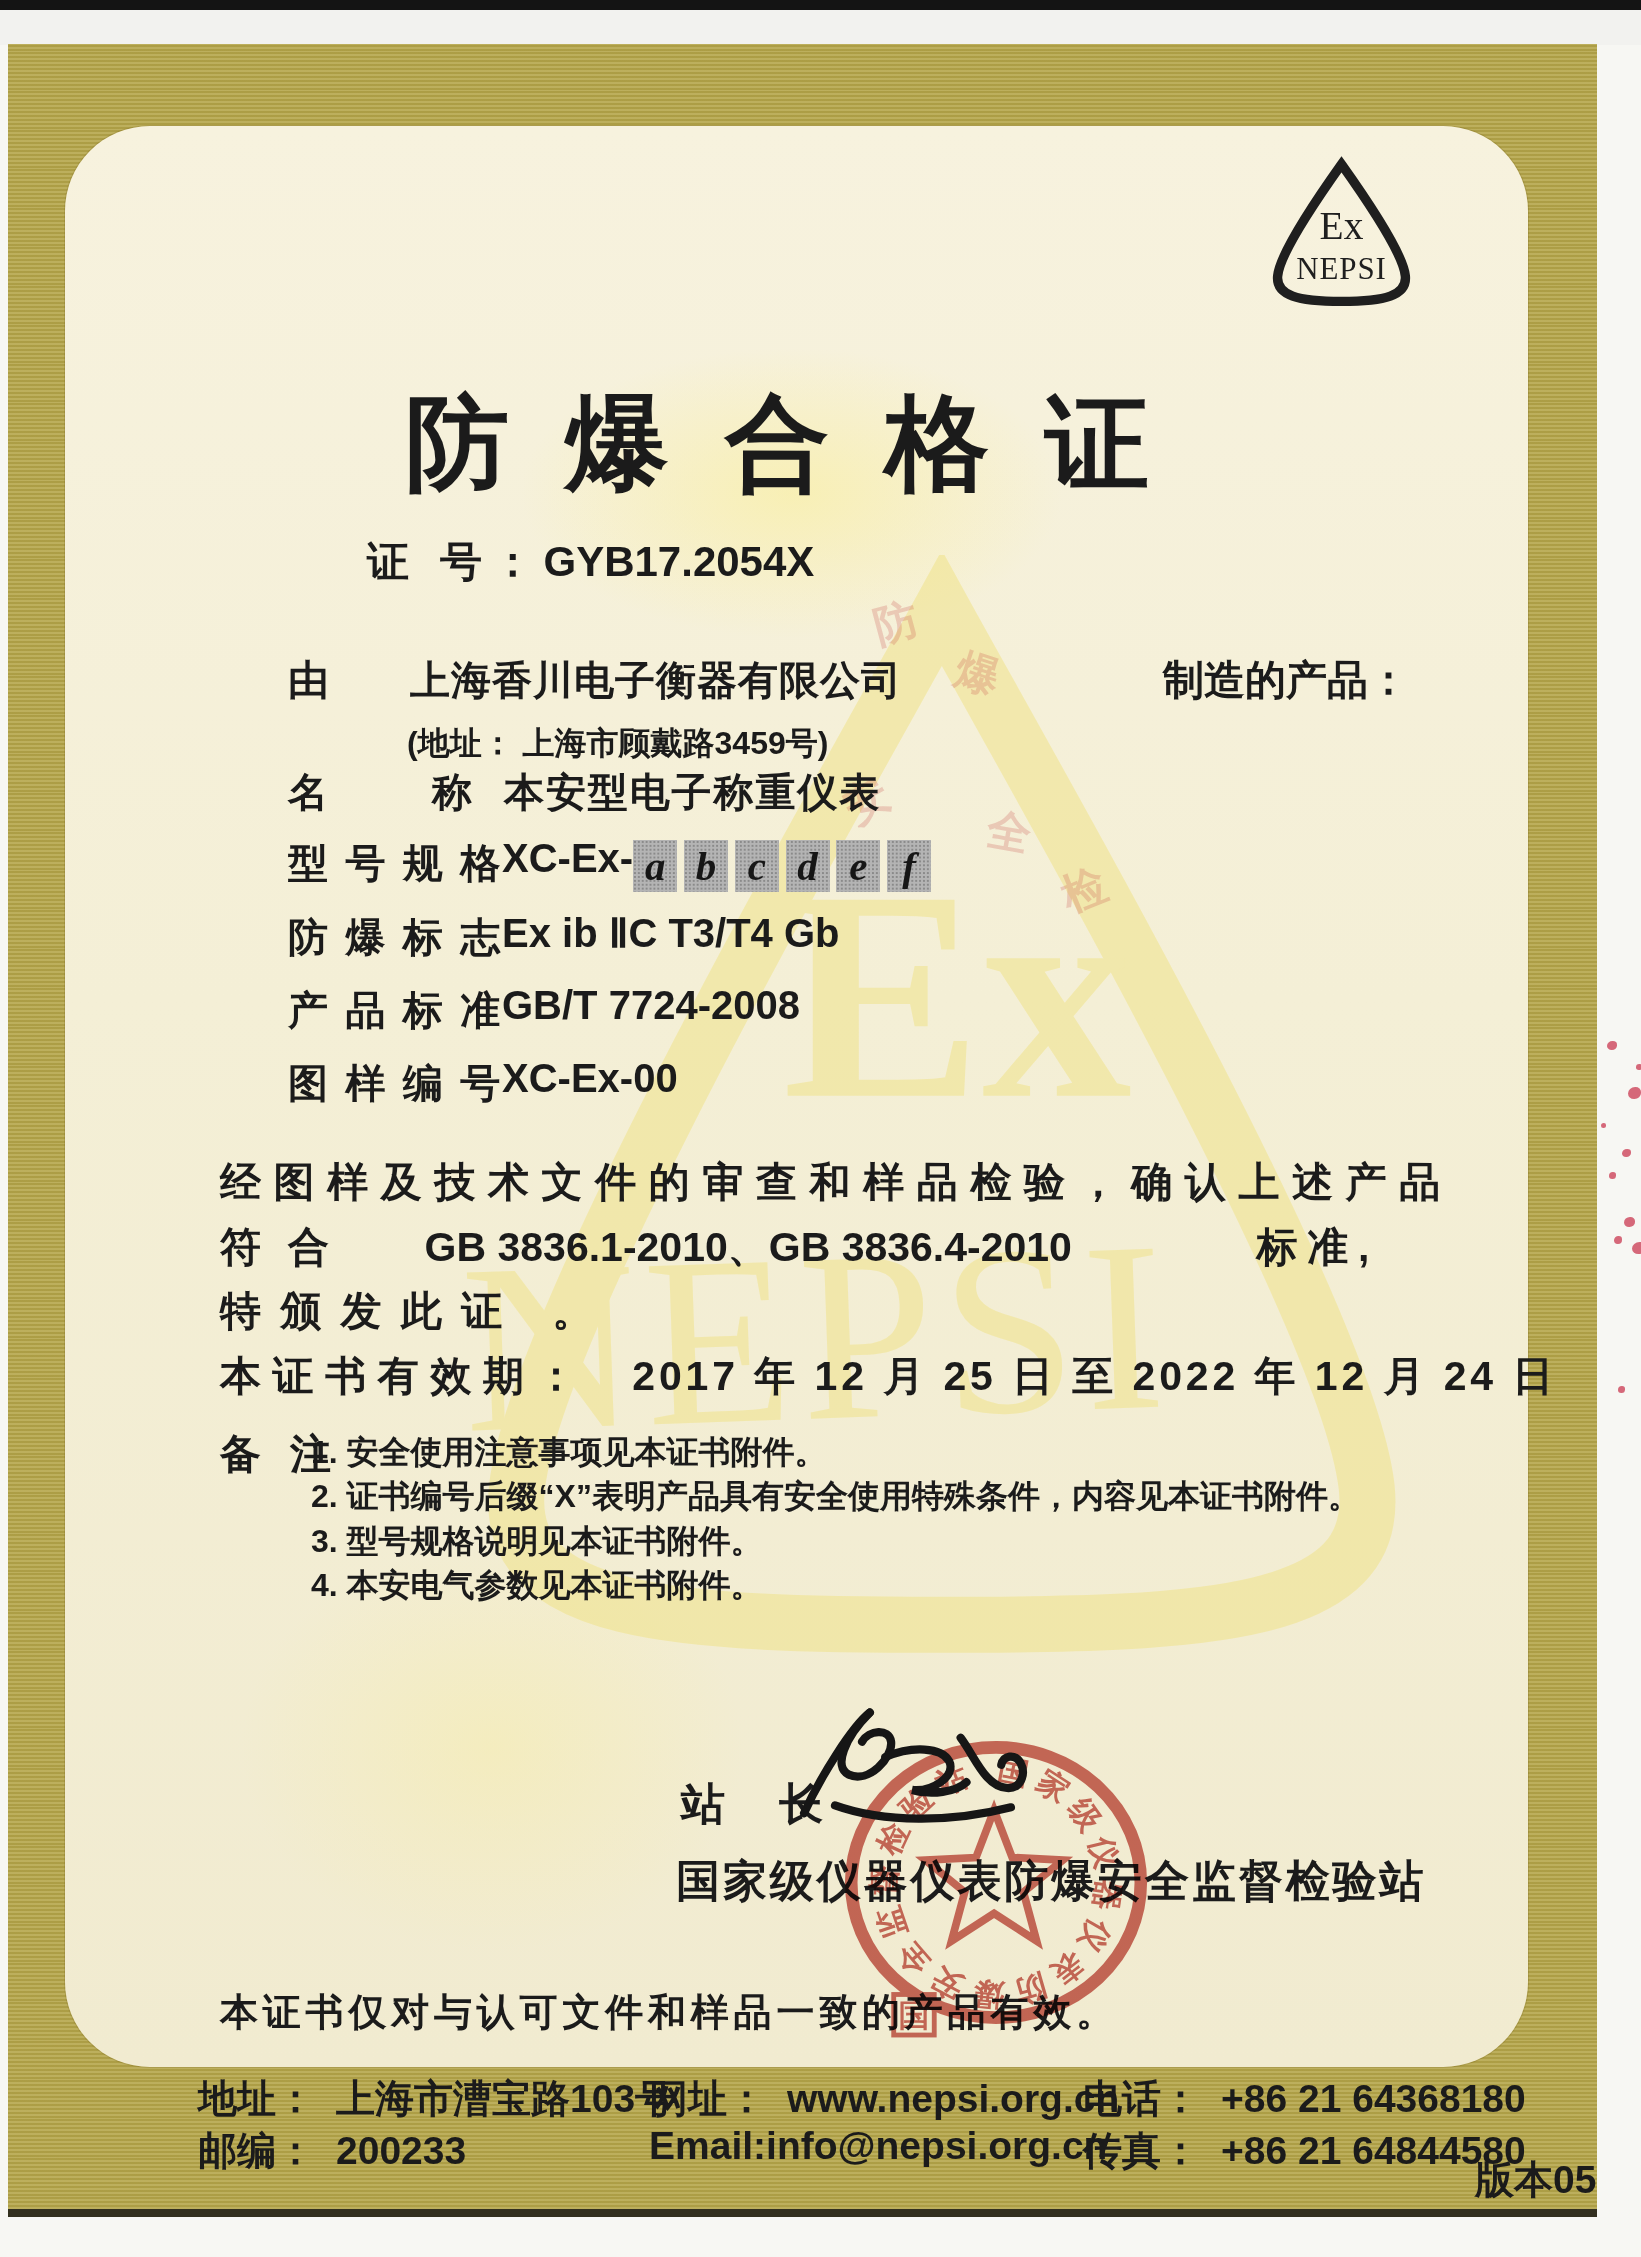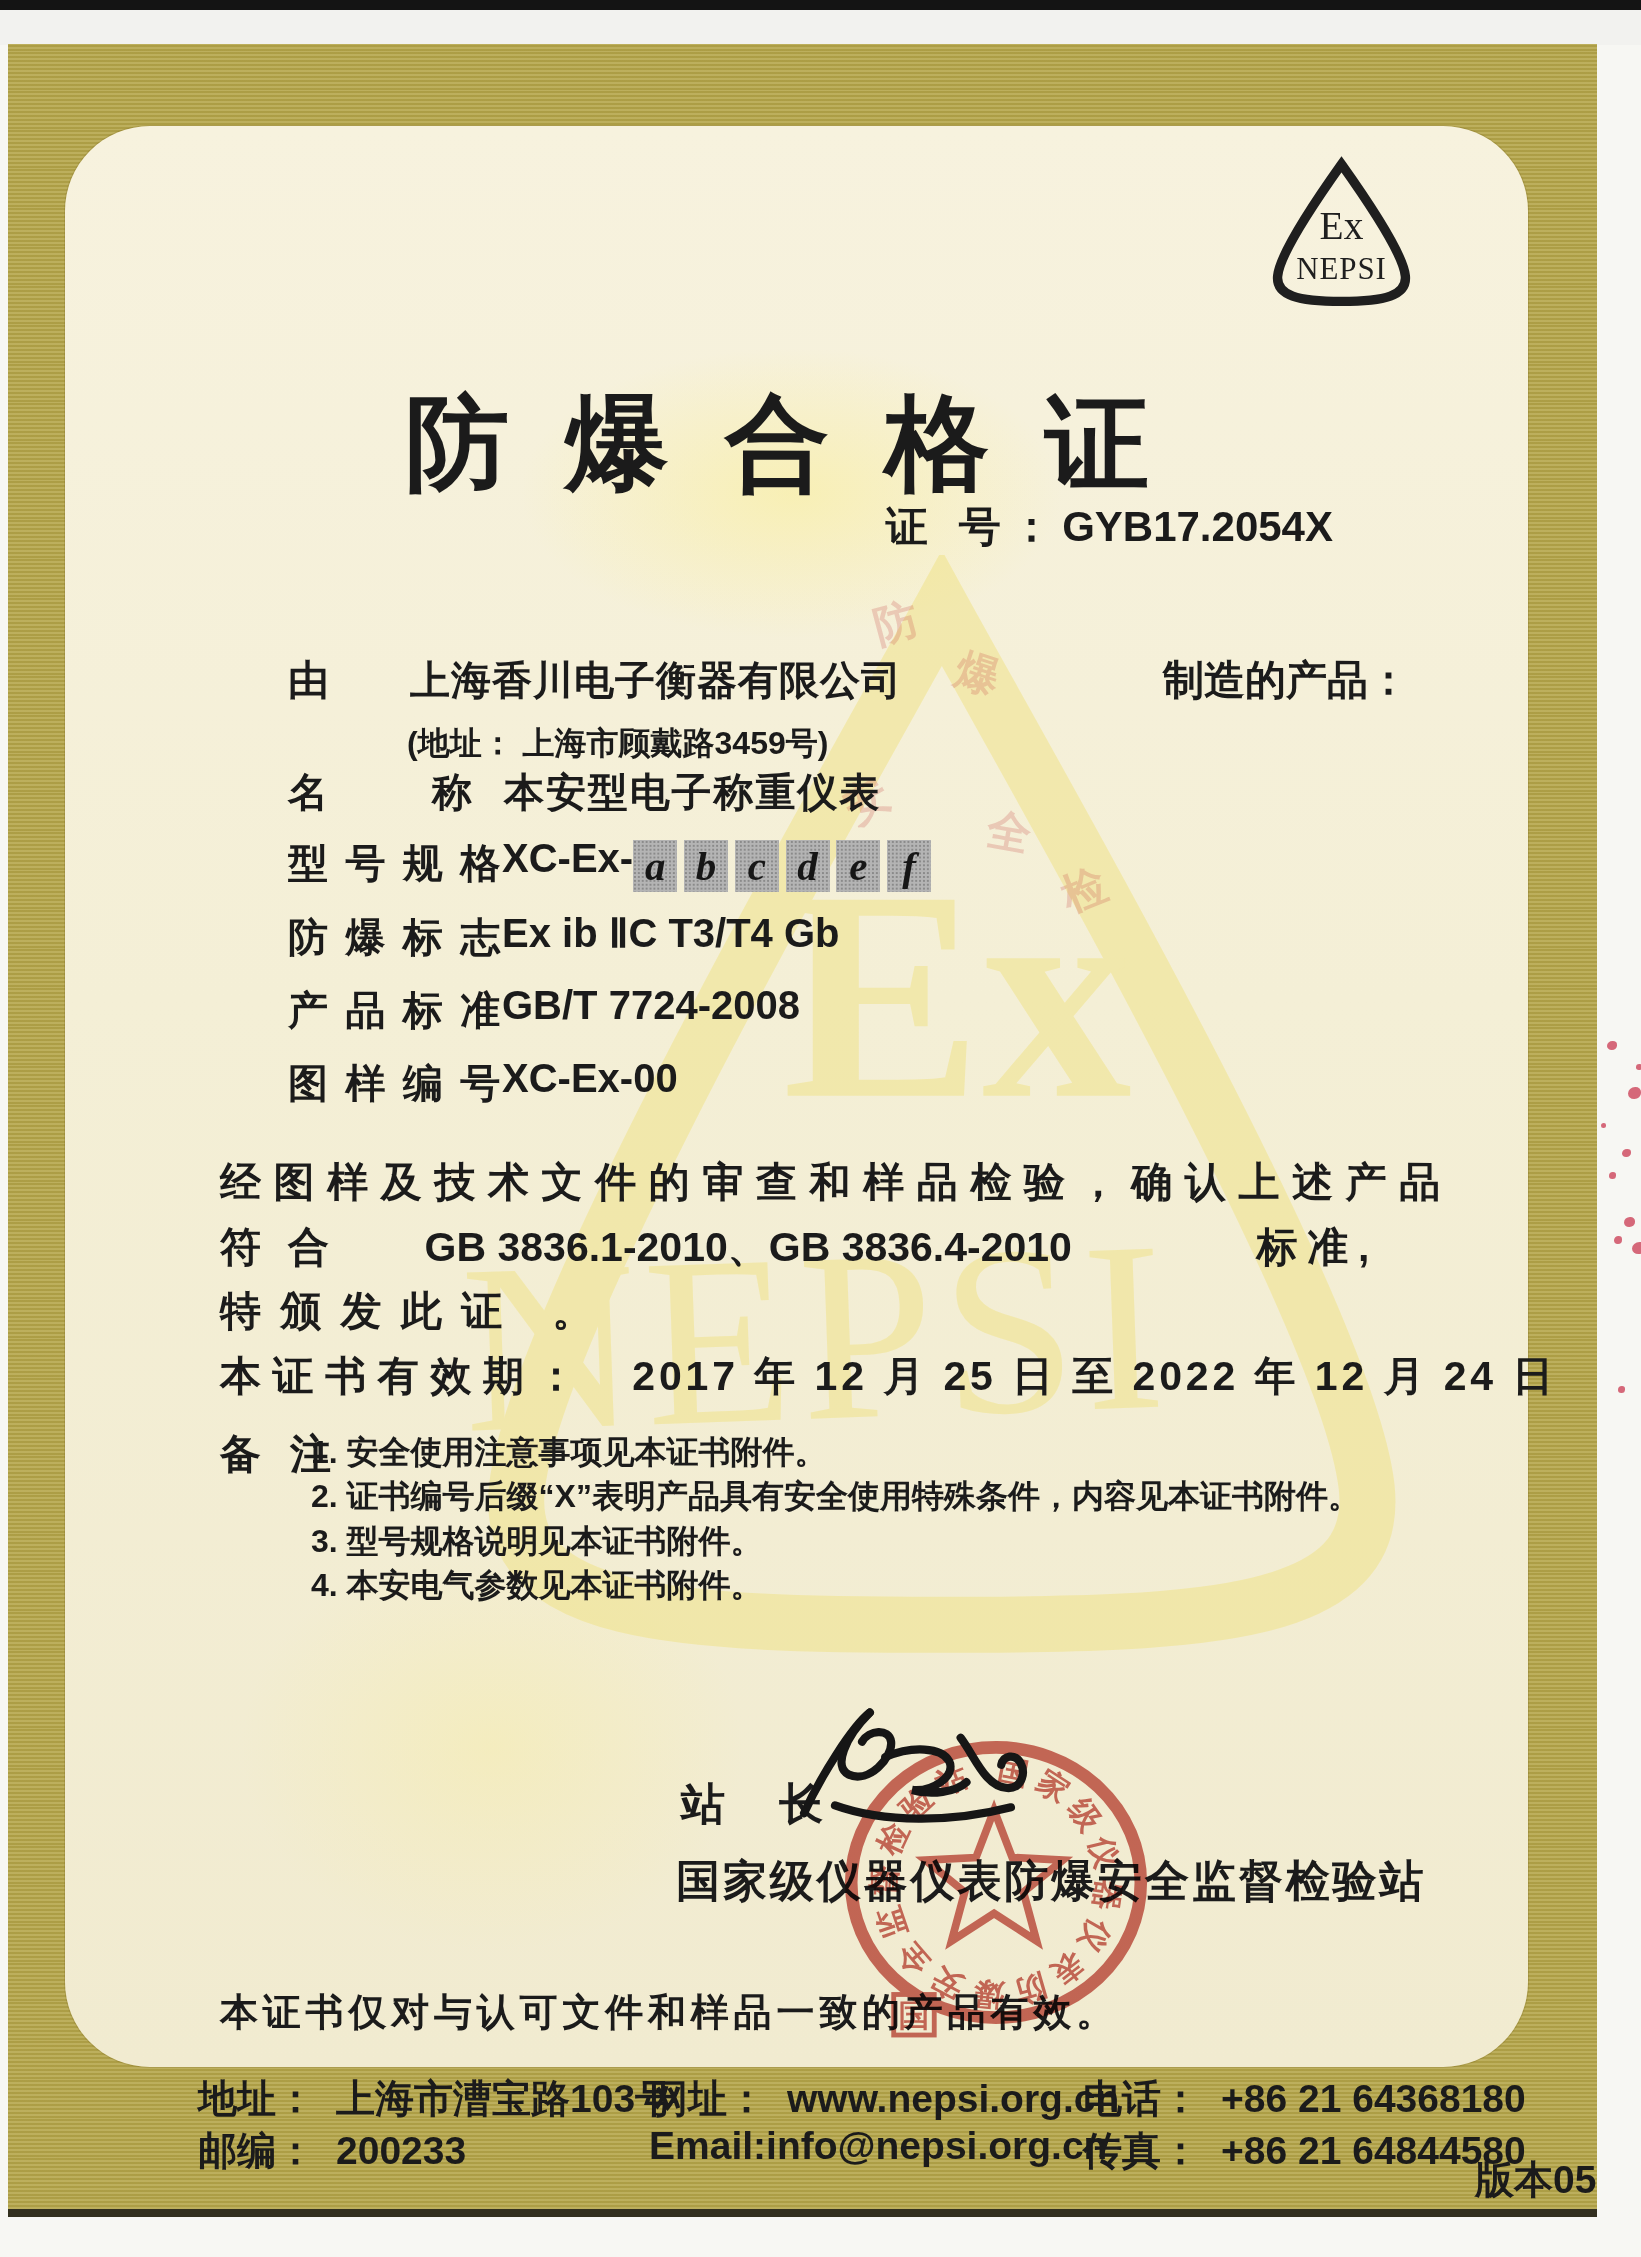--- a/index.html
+++ b/index.html
@@ -47,21 +47,21 @@
   <span class="redfrag" style="left:1062px;top:861px;transform:rotate(-22deg);">检</span>
 
   <svg class="abs" style="left:1257px;top:153px;" width="169" height="169" viewBox="0 0 180 180">
     <path d="M90,12 C63,50 24,108 22,131 C20,152 44,158 90,158 C136,158 160,152 158,131 C156,108 117,50 90,12 Z" fill="none" stroke="#1f1f1f" stroke-width="10"></path>
     <text x="90" y="92" text-anchor="middle" font-family="Liberation Serif, serif" font-size="42" fill="#1f1f1f">Ex</text>
     <text x="90" y="134" text-anchor="middle" font-family="Liberation Serif, serif" font-size="33" letter-spacing="1" fill="#1f1f1f">NEPSI</text>
   </svg>
 
   <div class="abs b" style="left:217px;top:375px;width:1120px;text-align:center;font-size:104px;letter-spacing:56px;text-indent:56px;">防爆合格证</div>
 
-  <div class="abs b" style="left:367px;top:499px;width:966px;text-align:right;font-size:42px;">
+  <div class="abs b" style="left:367px;top:534px;width:966px;text-align:left;font-size:42px;">
     <span style="letter-spacing:9.7px;">证 号：</span><span>GYB17.2054X</span>
   </div>
 
   <div class="abs b" style="left:288px;top:653px;font-size:41px;">由</div>
   <div class="abs b" style="left:410px;top:653px;font-size:40px;letter-spacing:1px;">上海香川电子衡器有限公司</div>
   <div class="abs b" style="left:1163px;top:653px;font-size:41px;">制造的产品：</div>
   <div class="abs b" style="left:407px;top:722px;font-size:32px;">(地址：  上海市顾戴路3459号)</div>
 
   <div class="abs b" style="left:504px;top:765px;font-size:40px;letter-spacing:1.9px;">本安型电子称重仪表</div>
   <div class="abs b label-justify" style="left:288px;top:765px;font-size:40px;letter-spacing:104px;">名称</div>

